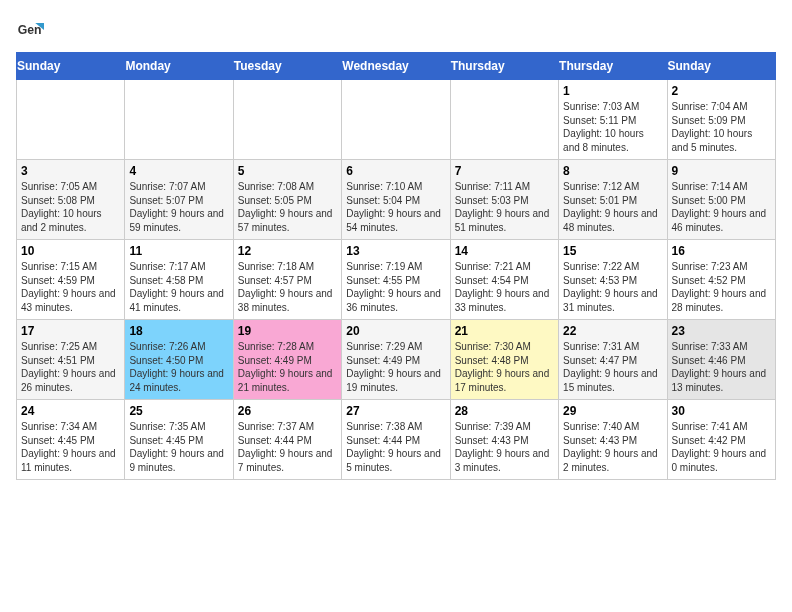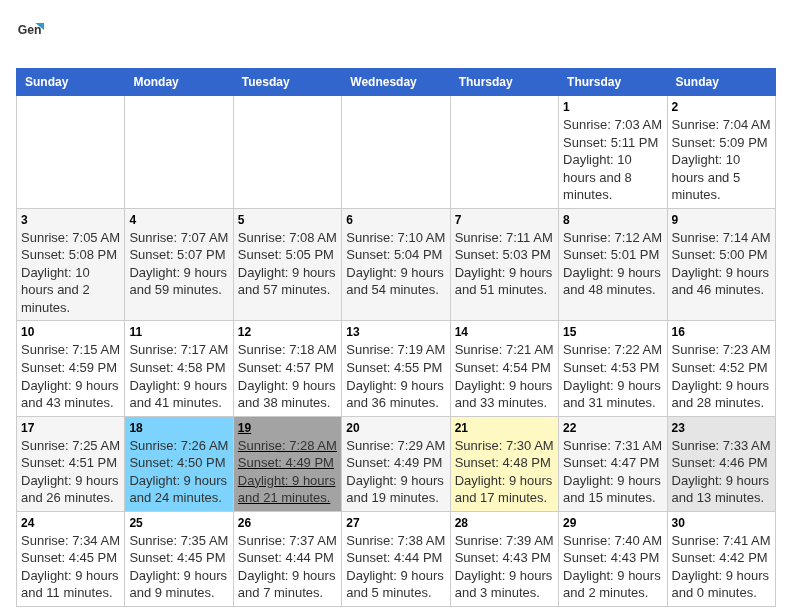--- a/index.html
+++ b/index.html
@@ -7,21 +7,21 @@
       font-family: Arial, sans-serif;
       background: #fff;
       width: 792px;
       min-height: 612px;
       padding: 16px;
     }
     .header {
       display: flex;
       align-items: flex-end;
       justify-content: space-between;
-      margin-bottom: 24px;
+      margin-bottom: 8px;
     }
     .logo {
       display: flex;
       align-items: center;
       gap: 4px;
     }
     .logo-text {
       font-size: 18px;
       font-weight: bold;
       line-height: 1.1;
@@ -45,21 +45,21 @@
       color: #555;
     }
     .calendar {
       width: 100%;
       border-collapse: collapse;
       font-size: 11px;
     }
     .calendar th {
       background: #3366cc;
       color: #fff;
-      padding: 6px 8px;
+      padding: 6px 0;
       text-align: left;
       font-size: 12px;
       font-weight: bold;
       border: 1px solid #3366cc;
     }
     .calendar td {
       border: 1px solid #ccc;
       vertical-align: top;
       padding: 4px;
       width: 108px;
@@ -71,21 +71,21 @@
       background: #f5f5f5;
     }
     .day-num {
       font-weight: bold;
       font-size: 12px;
       margin-bottom: 2px;
       color: #000;
     }
     .day-info {
       color: #333;
-      font-size: 13px;
+      font-size: 10px;
       line-height: 1.35;
     }
     .empty-cell {
       background: #fff !important;
     }
   </style>
 </head>
 <body>
 
 <div class="header">
@@ -195,21 +195,21 @@
       </tr>
       <tr>
         <td style="background: rgb(245, 245, 245);">
           <div class="day-num">17</div>
           <div class="day-info">Sunrise: 7:25 AM<br>Sunset: 4:51 PM<br>Daylight: 9 hours and 26 minutes.</div>
         </td>
         <td style="background: #7dd3fc;">
           <div class="day-num">18</div>
           <div class="day-info">Sunrise: 7:26 AM<br>Sunset: 4:50 PM<br>Daylight: 9 hours and 24 minutes.</div>
         </td>
-        <td style="background: #a3a3a3; text-decoration: underline;">
+        <td style="background: #f9a8d4;">
           <div class="day-num">19</div>
           <div class="day-info">Sunrise: 7:28 AM<br>Sunset: 4:49 PM<br>Daylight: 9 hours and 21 minutes.</div>
         </td>
         <td style="background: rgb(245, 245, 245);">
           <div class="day-num">20</div>
           <div class="day-info">Sunrise: 7:29 AM<br>Sunset: 4:49 PM<br>Daylight: 9 hours and 19 minutes.</div>
         </td>
         <td style="background: #fef9c3;">
           <div class="day-num">21</div>
           <div class="day-info">Sunrise: 7:30 AM<br>Sunset: 4:48 PM<br>Daylight: 9 hours and 17 minutes.</div>

